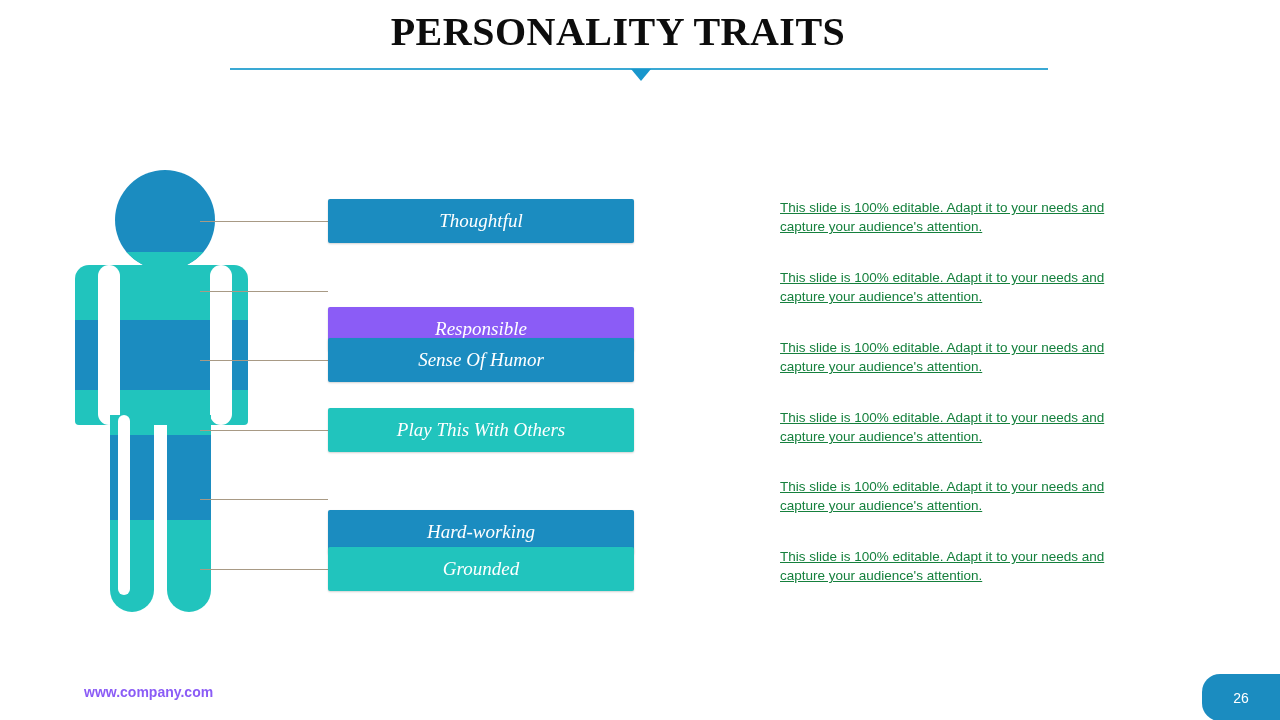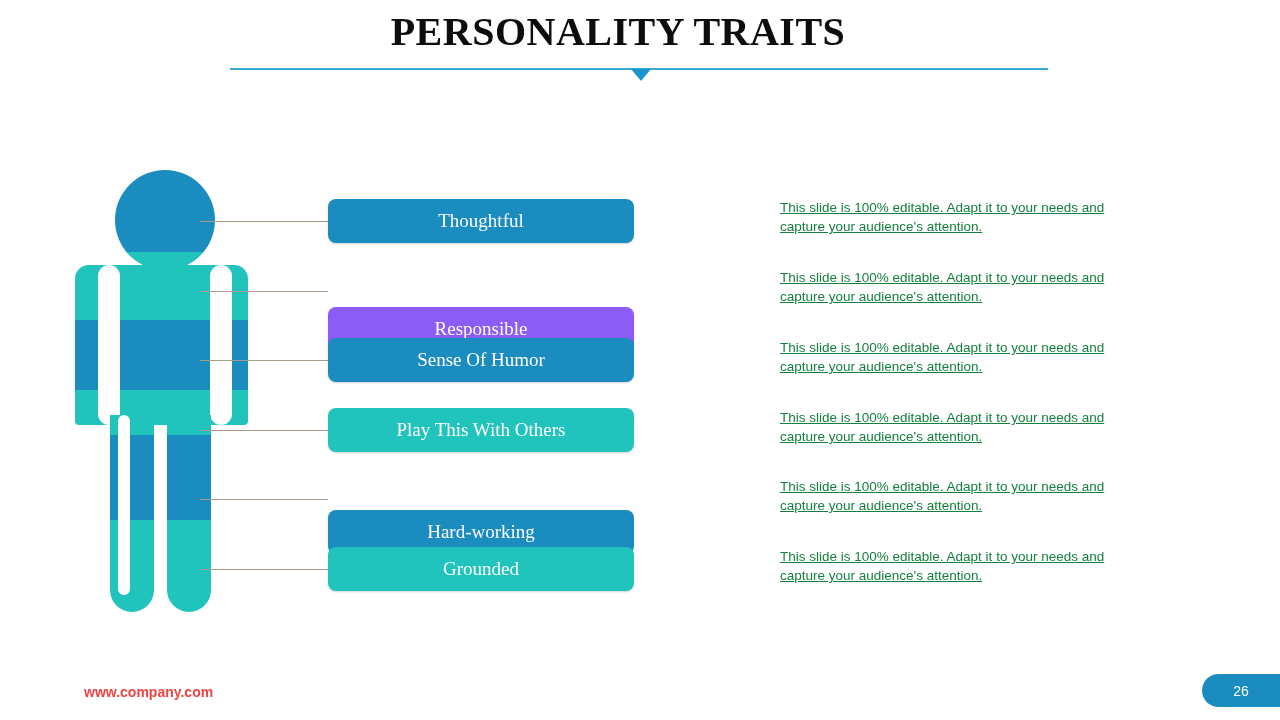--- a/index.html
+++ b/index.html
@@ -151,56 +151,57 @@
     height: 1px;
     background: #a89a85;
   }
 
   
   .bar {
     position: absolute;
     left: 328px;
     width: 306px;
     height: 44px;
-    border-radius: 8px;
+    border-radius: 2px;
     color: #ffffff;
     font-family: "Liberation Serif", serif;
     font-size: 19px;
     display: flex;
     align-items: center;
     justify-content: center;
     box-shadow: 0 1px 2px rgba(0,0,0,0.18);
+    font-style: italic;
   }
 
   
   .desc {
     position: absolute;
     left: 780px;
     width: 356px;
     font-size: 13.5px;
     line-height: 19px;
     color: #15803d;
     text-decoration: underline;
   }
 
   
   .footer-url {
     position: absolute;
     left: 84px;
     top: 684px;
     font-size: 14px;
     font-weight: bold;
-    color: #ef4444;
+    color: #8b5cf6;
   }
   .page-pill {
     position: absolute;
     right: 0;
     top: 674px;
     width: 78px;
-    height: 33px;
+    height: 47px;
     border-radius: 18px 0 0 18px;
     background: #1b8cc0;
     color: #ffffff;
     font-size: 14px;
     display: flex;
     align-items: center;
     justify-content: center;
     box-sizing: border-box;
   }
 </style>

